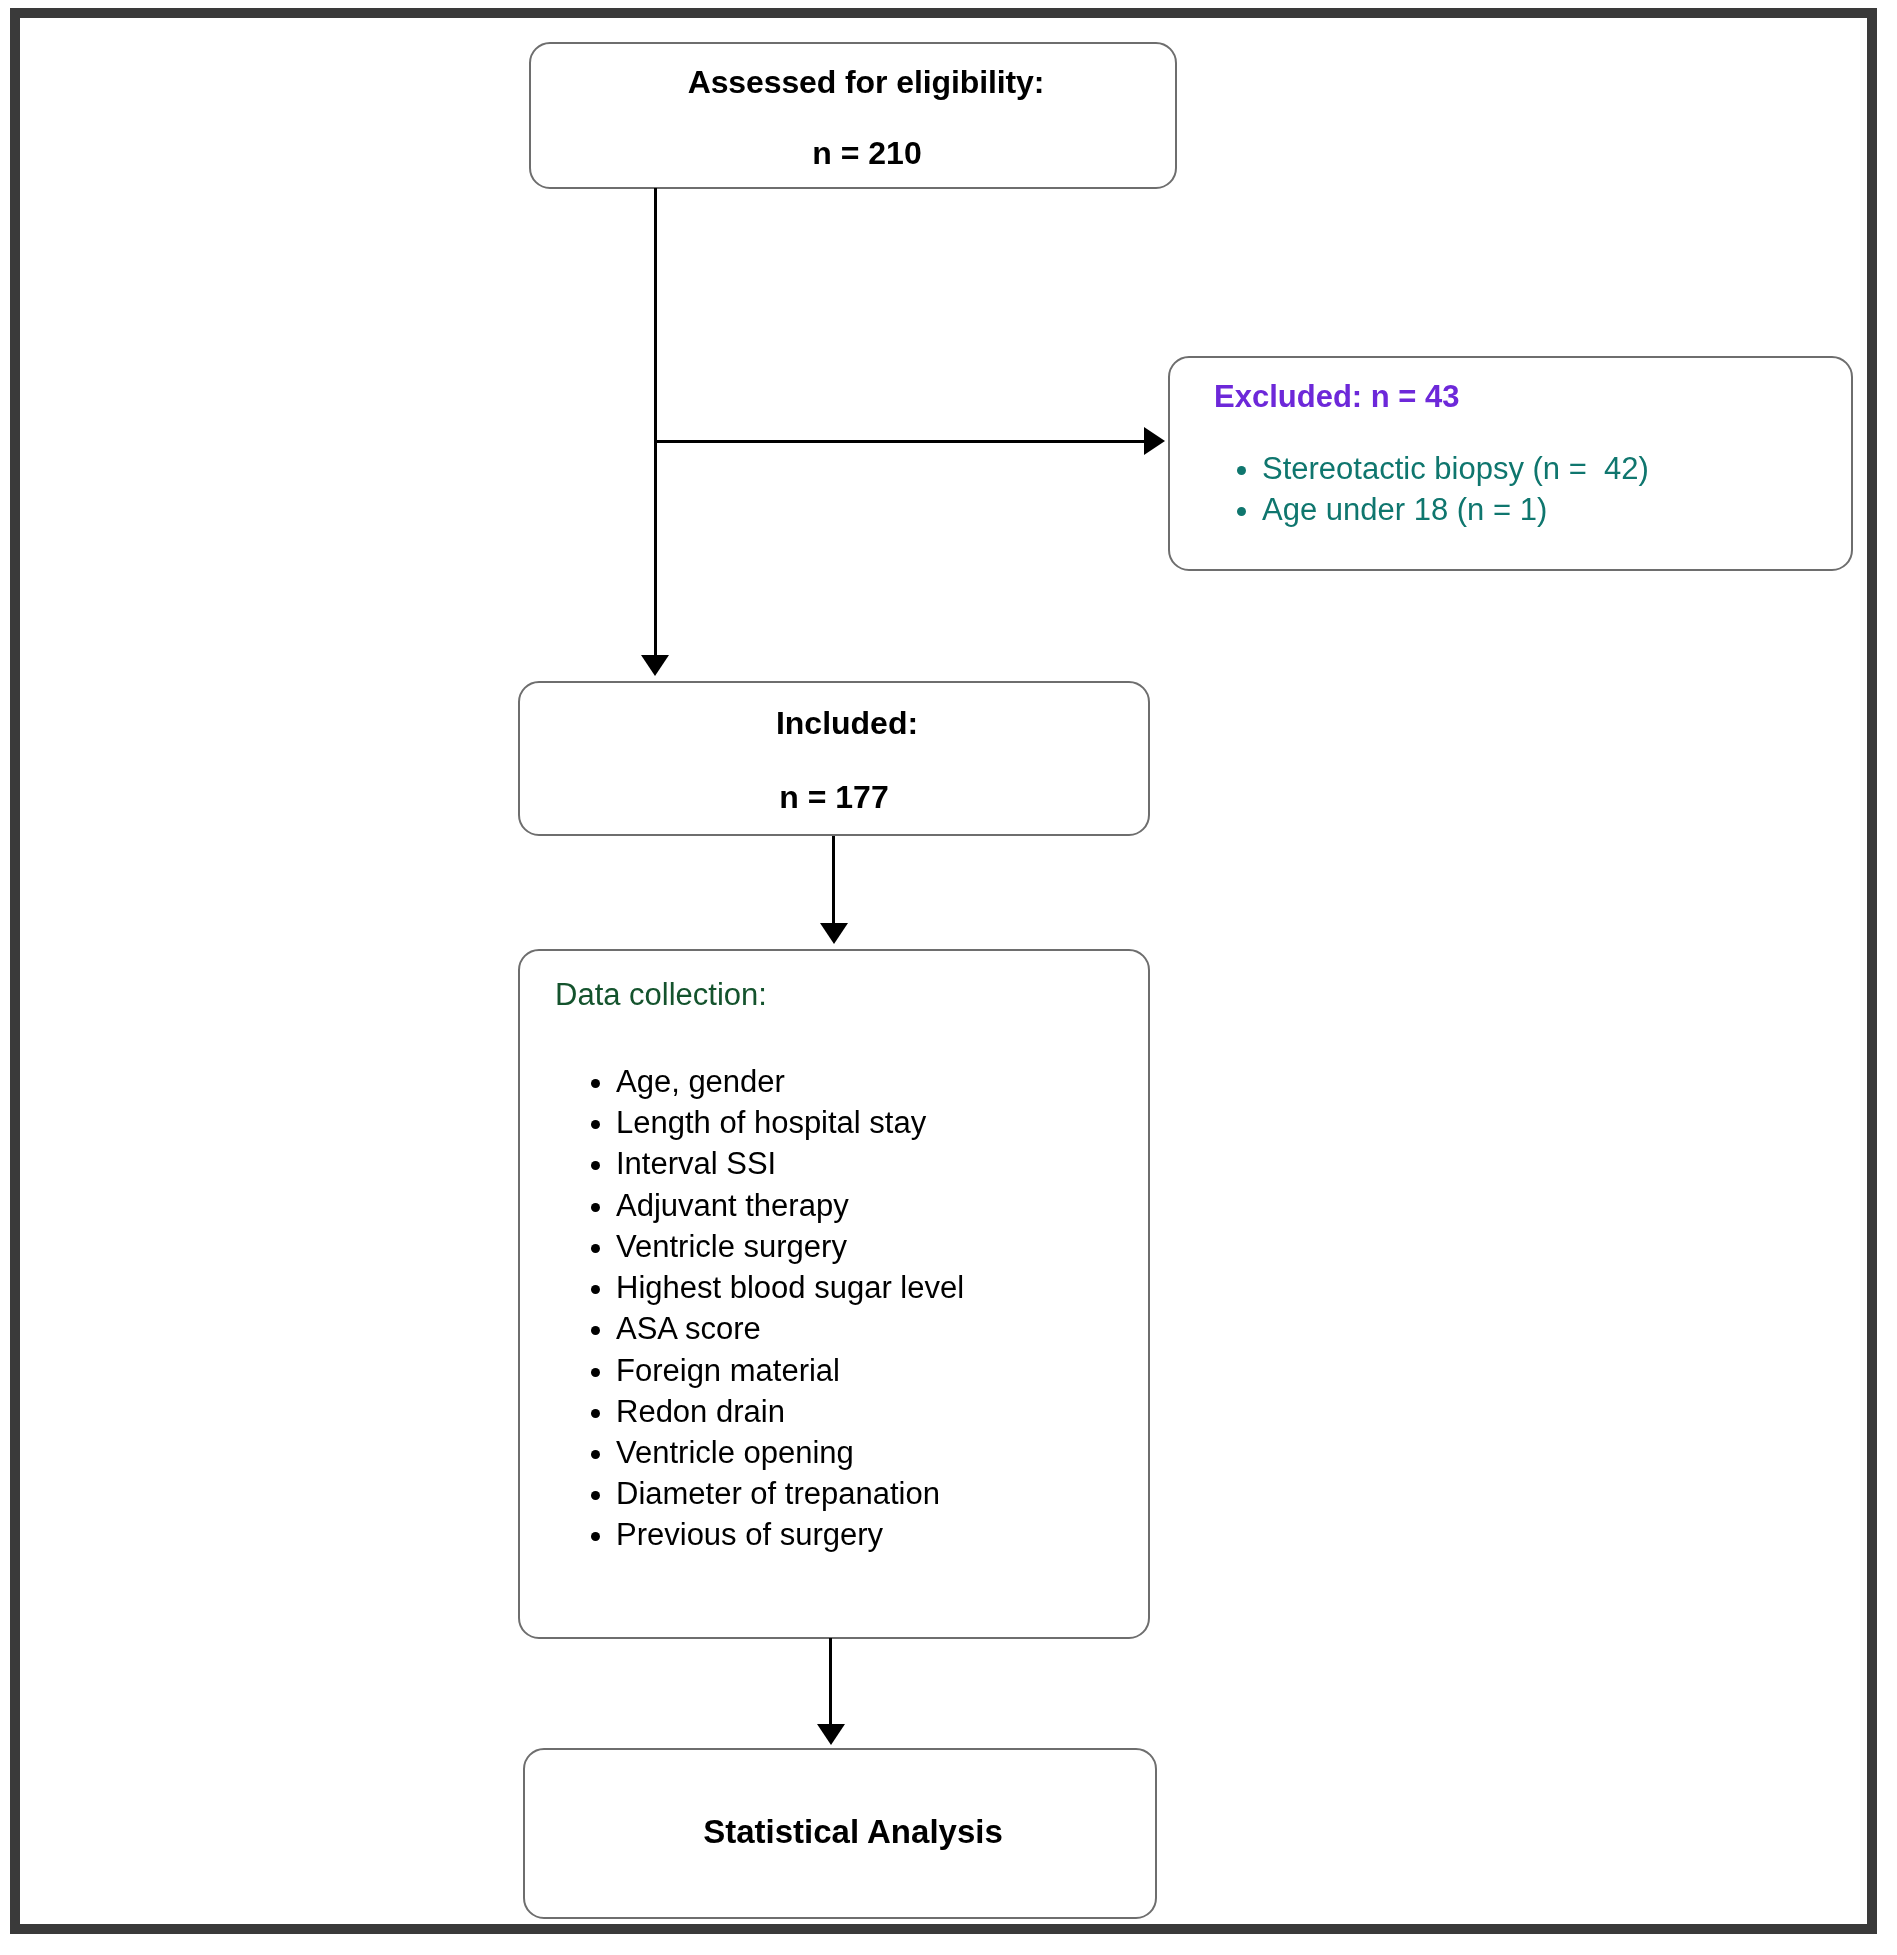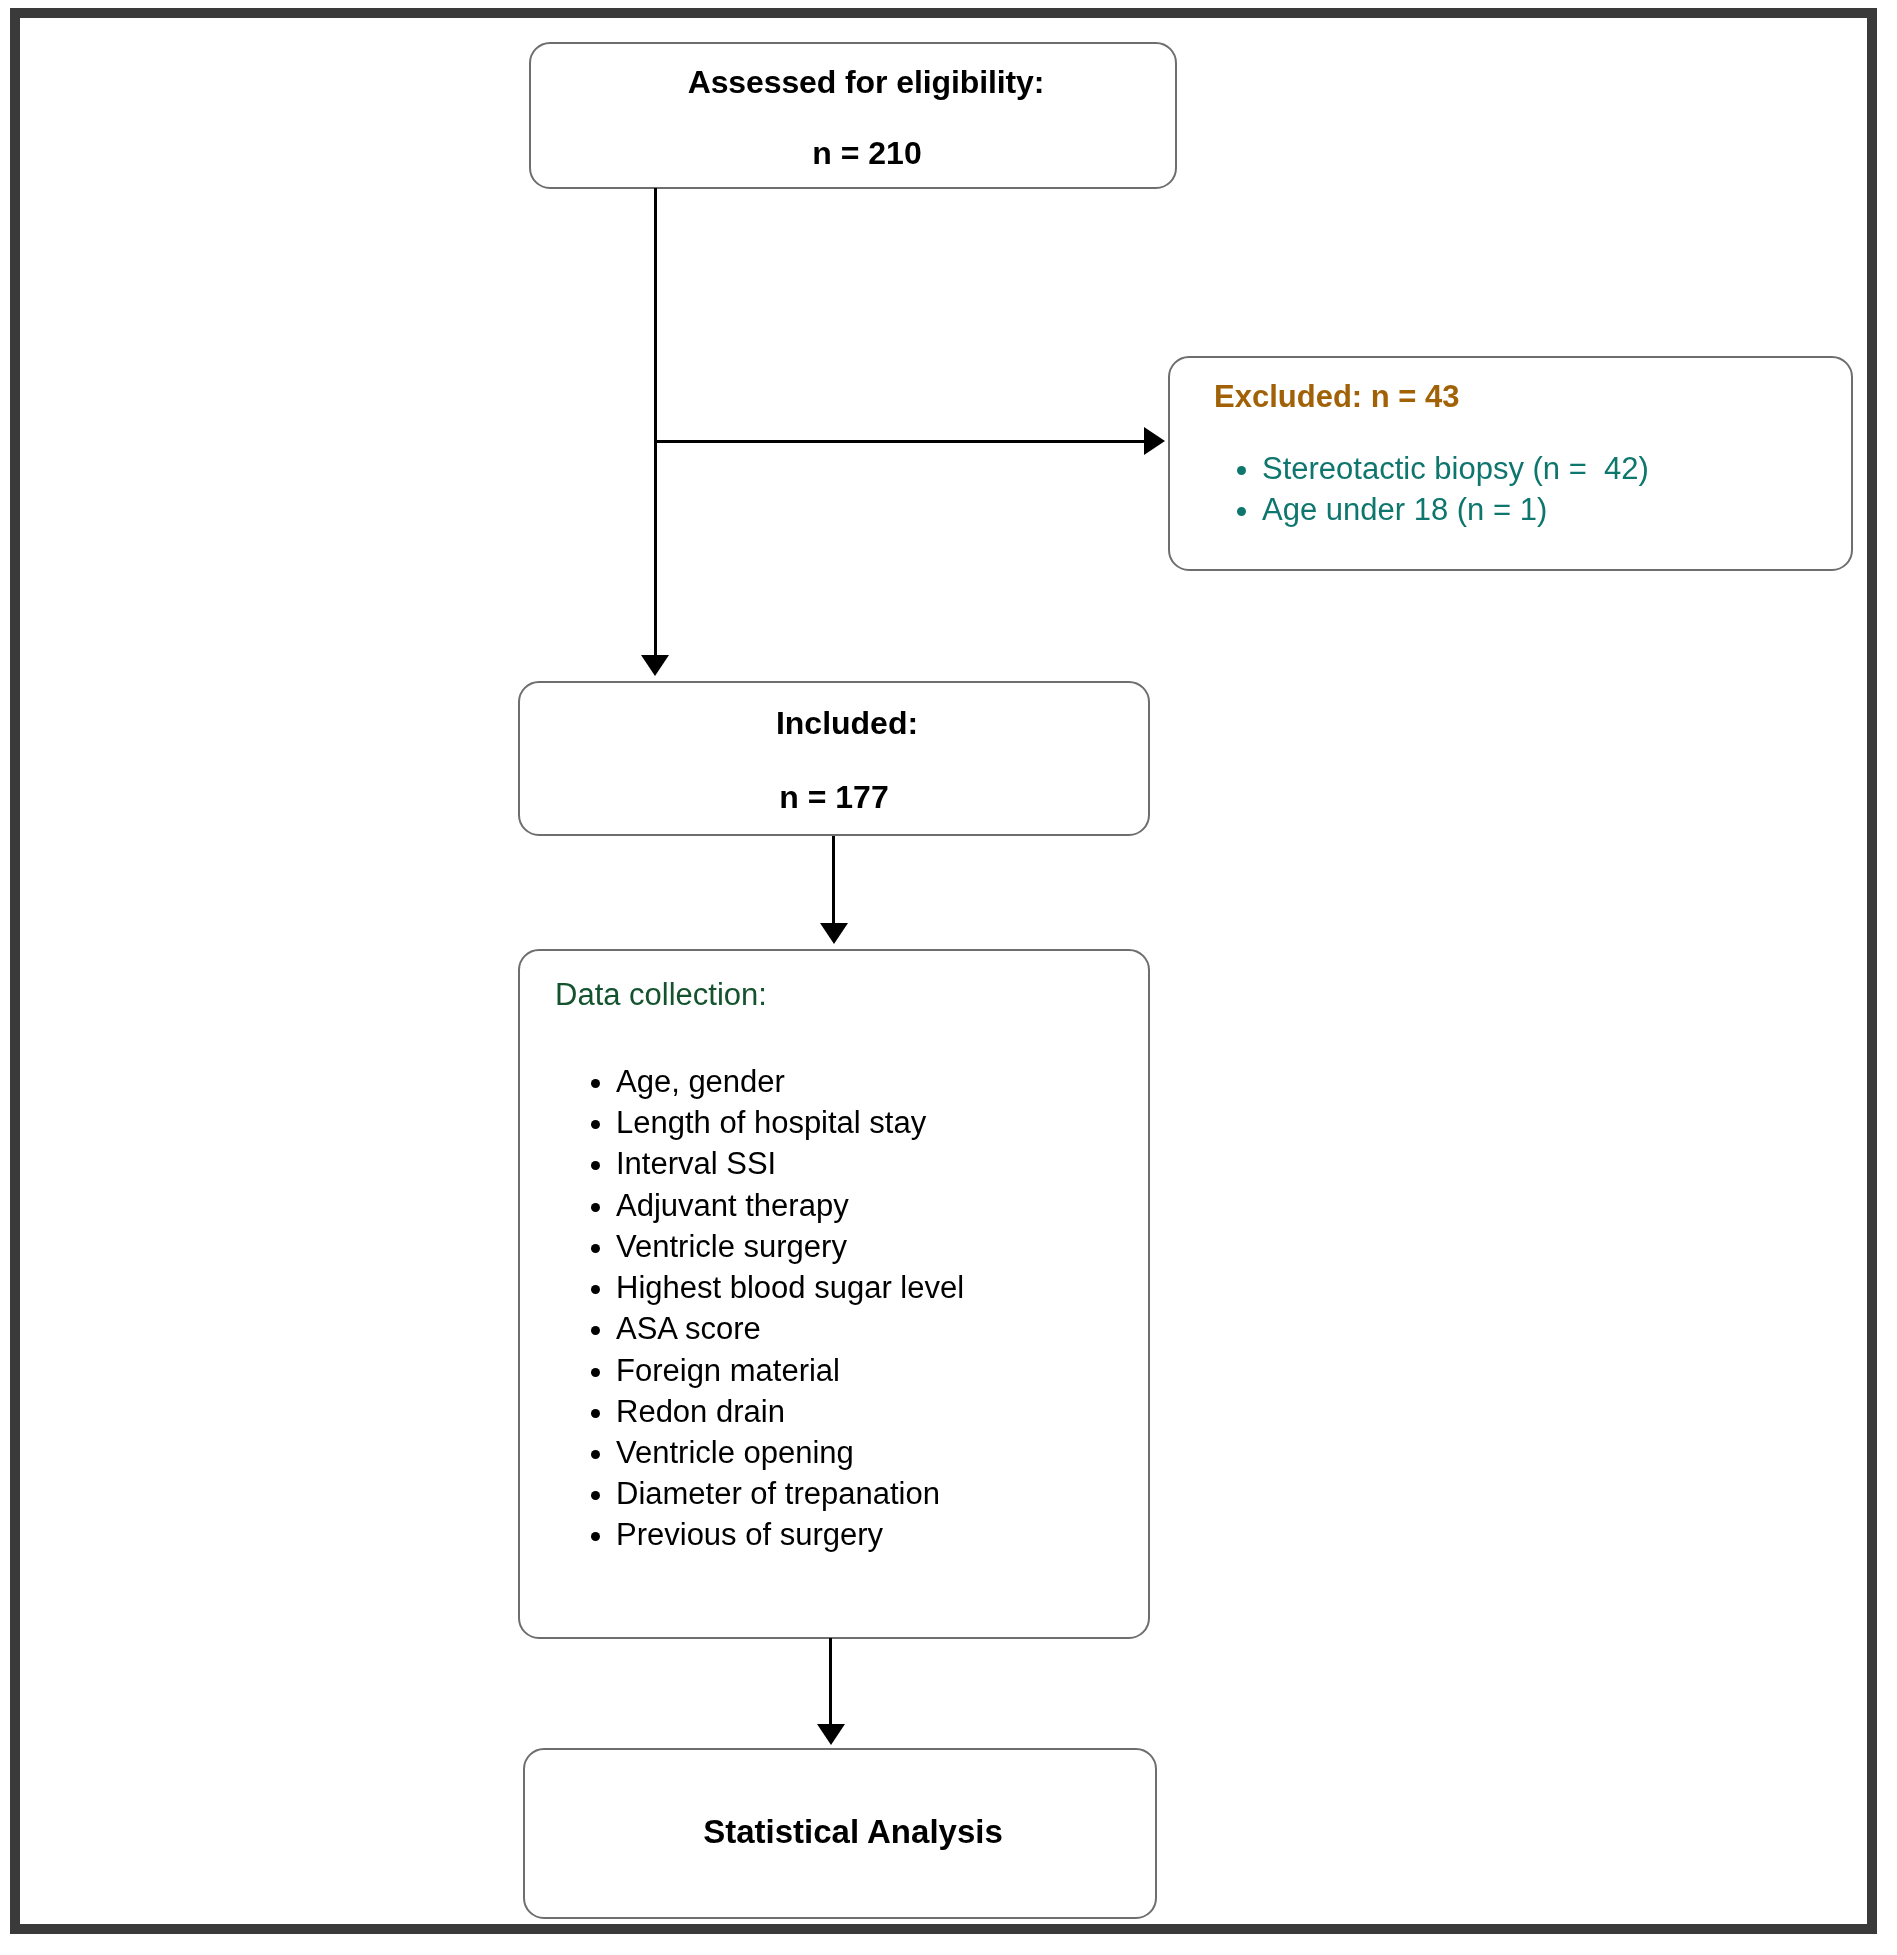--- a/index.html
+++ b/index.html
@@ -88,21 +88,21 @@
     top: 356px;
     width: 685px;
     height: 215px;
   }
   #node-excluded .excl-head {
     position: absolute;
     left: 44px;
     top: 21px;
     font-size: 31px;
     font-weight: bold;
-    color: #a16207;
+    color: #6d28d9;
     white-space: nowrap;
   }
   #node-excluded .excl-list {
     position: absolute;
     left: 44px;
     top: 91px;
     margin: 0;
     padding: 0 0 0 48px;
     list-style: disc;
     font-size: 31px;

